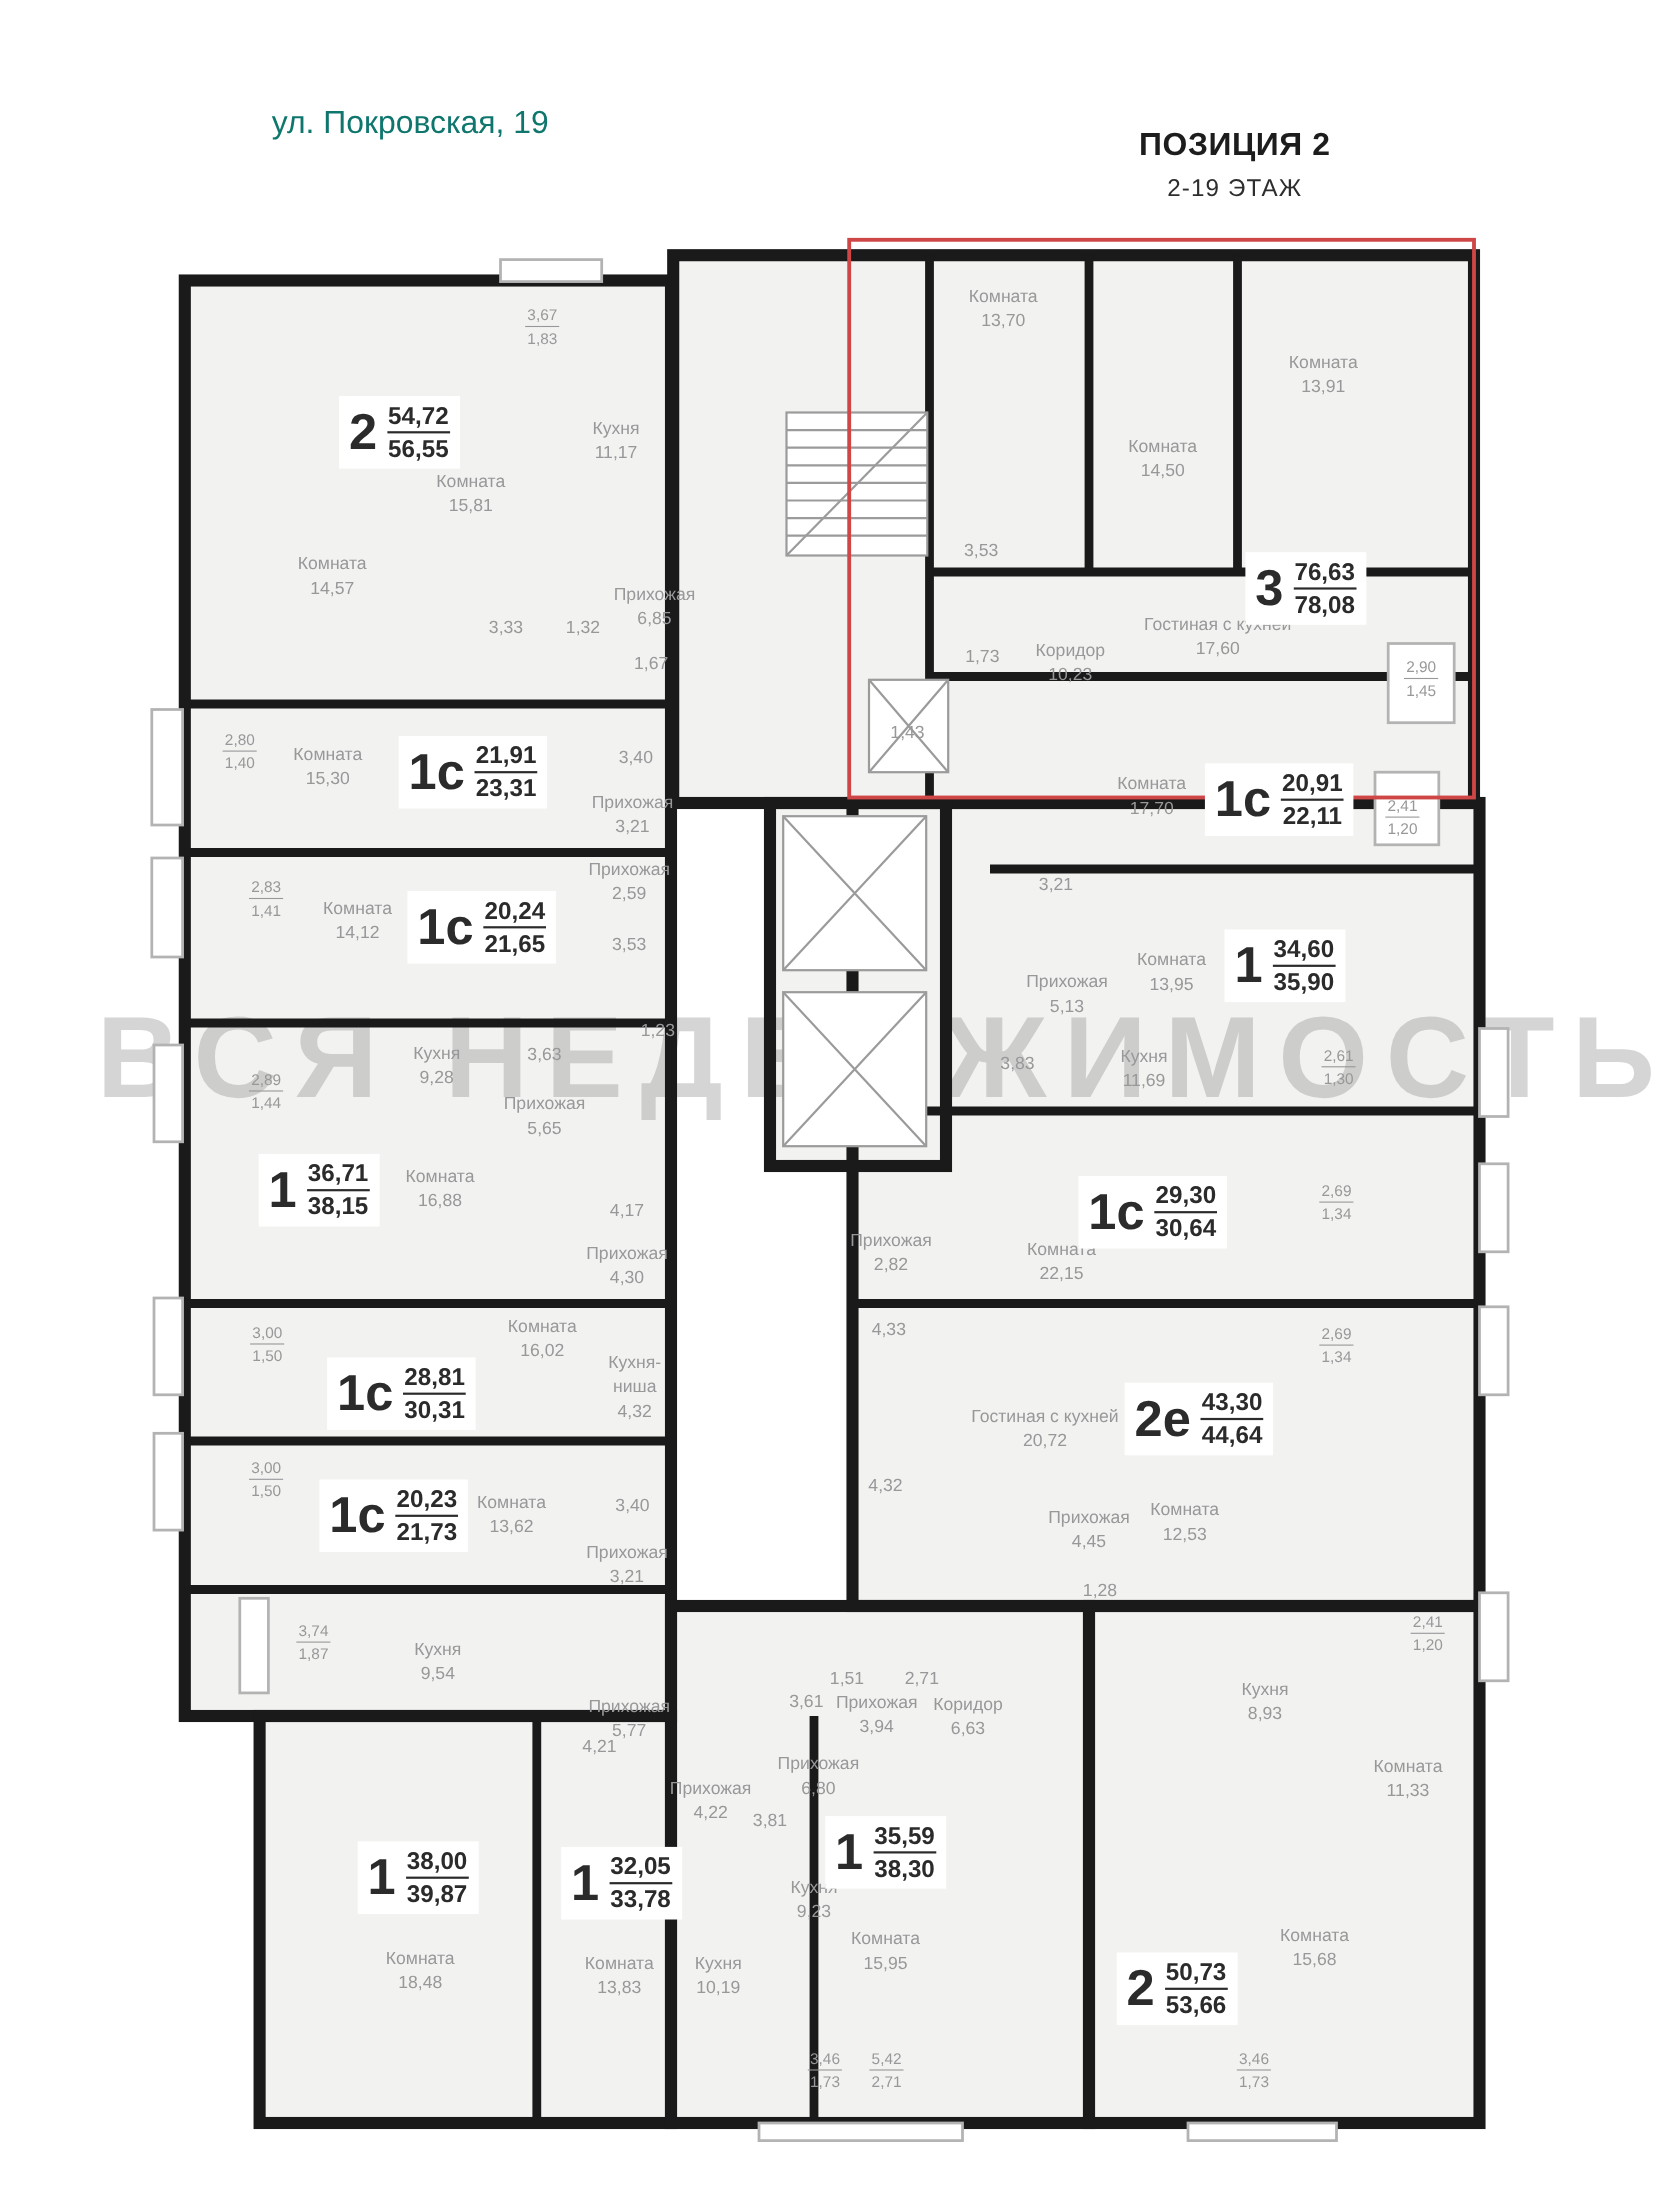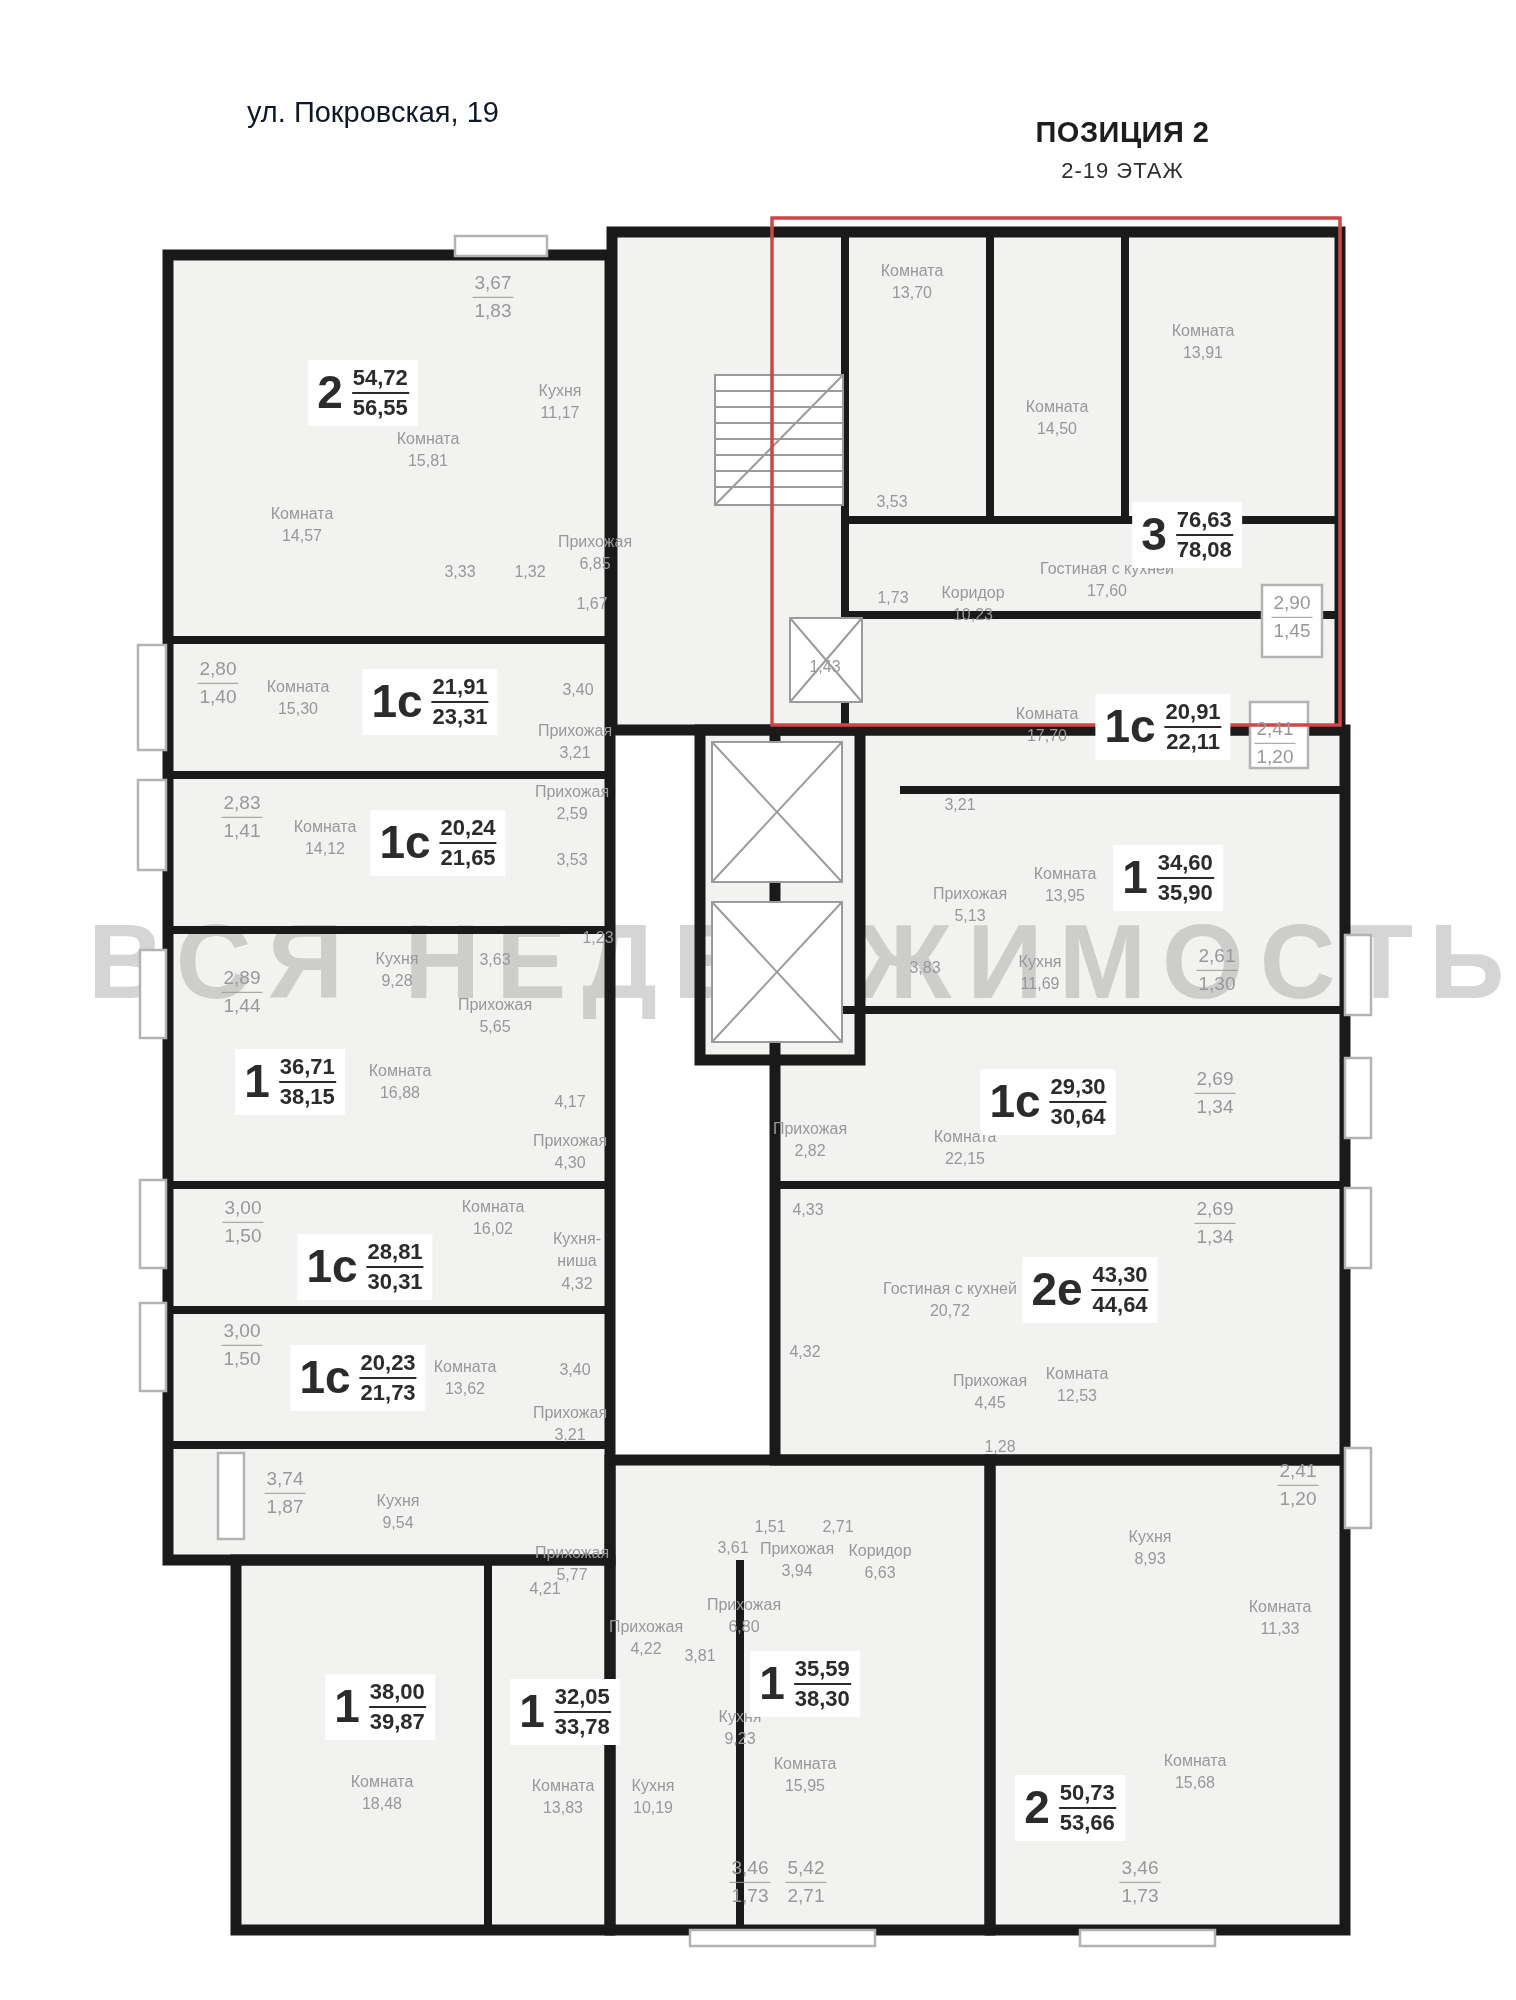--- a/index.html
+++ b/index.html
@@ -8,21 +8,21 @@
   }
   html,body{margin:0;padding:0;background:#fff;}
   body{width:1516px;height:2000px;position:relative;overflow:hidden;
        font-family:"Liberation Sans", sans-serif;}
   .stage{position:absolute;inset:0;}
   .layer{position:absolute;left:0;top:0;width:1516px;height:2000px;}
   .z1{z-index:1}.z3{z-index:3}
 
   
   .hdr-title{position:absolute;left:245px;top:44px;font-size:37px;font-weight:bold;color:#222;z-index:6;}
-  .hdr-sub{position:absolute;left:247px;top:96px;font-size:29px;color:#0f172a;z-index:6;}
+  .hdr-sub{position:absolute;left:247px;top:96px;font-size:29px;color:#0f766e;z-index:6;}
   .hdr-pos{position:absolute;left:1015px;top:116px;width:215px;text-align:center;z-index:6;}
   .hdr-pos .p1{display:block;font-size:29px;font-weight:bold;color:#1d1d1d;letter-spacing:.5px;}
   .hdr-pos .p2{display:block;margin-top:9px;font-size:22px;color:#2e2e2e;letter-spacing:1px;}
 
   
   .wm{position:absolute;left:88px;top:902px;font-size:105px;font-weight:bold;
       color:var(--wm);letter-spacing:16px;white-space:nowrap;z-index:2;}
 
   
   svg .slab{fill:var(--fill);}
@@ -39,21 +39,21 @@
   .apt .ar{display:flex;flex-direction:column;align-items:center;}
   .apt .a1{font-size:22px;font-weight:bold;color:var(--dark);border-bottom:2.5px solid var(--dark);padding:0 1px 1px;}
   .apt .a2{font-size:22px;font-weight:bold;color:var(--dark);padding-top:1px;}
 
   .room{position:absolute;transform:translate(-50%,-50%);text-align:center;z-index:3;
         color:var(--gray);font-size:16px;line-height:1.4;}
   .room .rn{display:block;white-space:pre-line;}
   .room .ra{display:block;}
 
   .dim{position:absolute;transform:translate(-50%,-50%);text-align:center;z-index:3;
-       color:var(--gray);font-size:19px;line-height:1.3;}
+       color:var(--gray);font-size:14px;line-height:1.3;}
   .dim .d1{display:block;border-bottom:1.5px solid var(--gray);padding:0 2px 1px;}
   .dim .d2{display:block;padding-top:1px;}
 </style>
 </head>
 <body>
 
 <div class="stage">
 
   <div class="hdr-sub">ул. Покровская, 19</div>
   <div class="hdr-pos">

